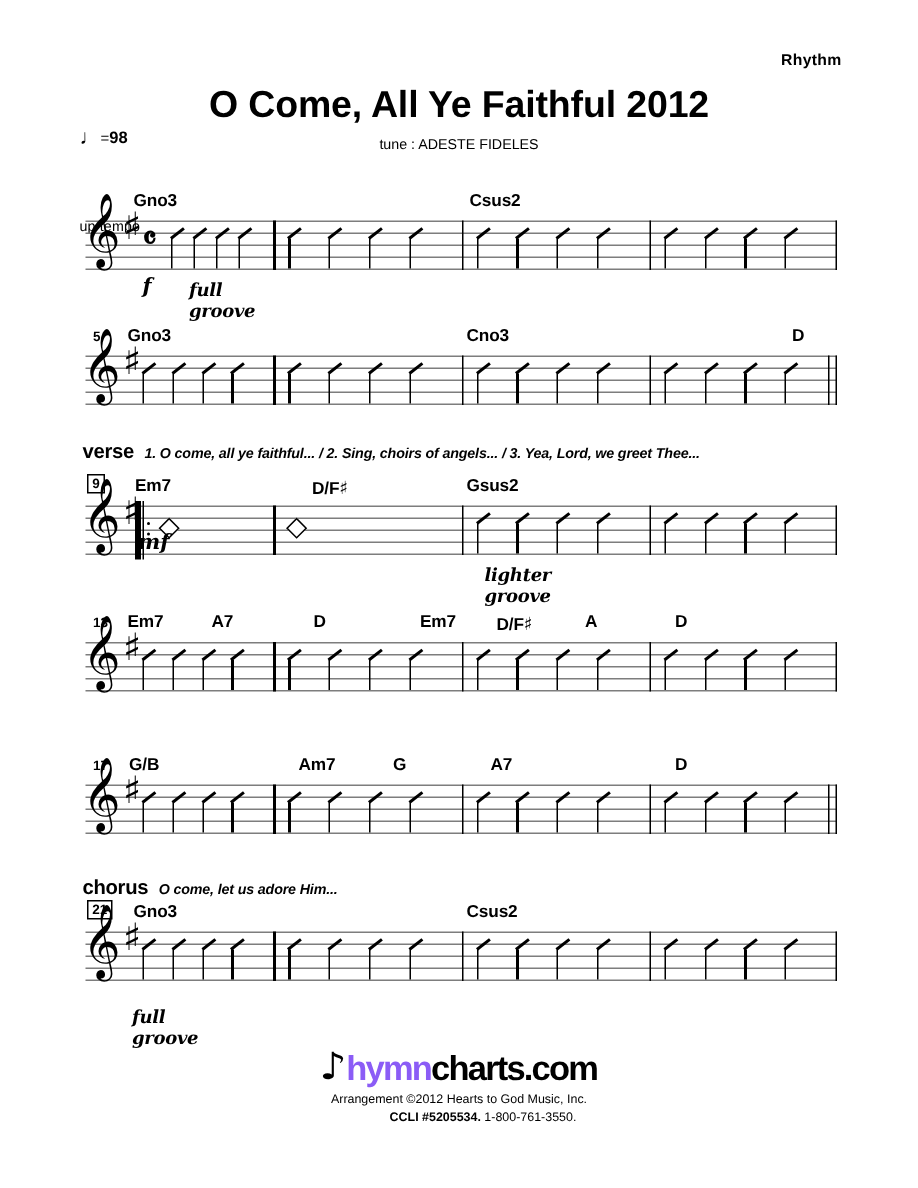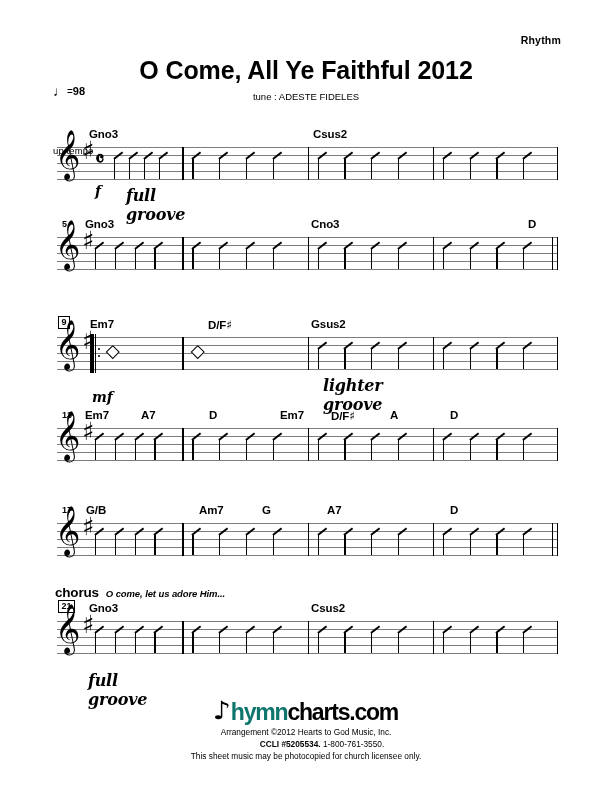--- a/index.html
+++ b/index.html
@@ -235,21 +235,21 @@
     position: absolute;
     font-family: "DejaVu Serif", serif;
     font-style: italic;
     font-weight: bold;
     font-size: 14px;
   }
   .groove {
     position: absolute;
     font-family: "DejaVu Serif", serif;
     font-style: italic;
-    font-size: 16px;
+    font-size: 12px;
     font-weight: bold;
     letter-spacing: -0.2px;
   }
 
   
   .section-head {
     position: absolute;
     white-space: nowrap;
   }
   .section-head .sname {
@@ -287,21 +287,21 @@
     display: inline-block;
     transform: scaleX(1.15);
     margin-right: 1px;
     position: relative;
     top: -1px;
   }
   .logo .hymn {
     font-size: 23px;
     font-weight: bold;
     letter-spacing: -1.2px;
-    color: #0f766e;
+    color: #8b5cf6;
   }
   .logo .charts {
     font-size: 23px;
     font-weight: bold;
     letter-spacing: -1.2px;
     color: #000;
   }
   .copyright {
     margin-top: 2px;
     font-size: 8.3px;
@@ -321,20 +321,23 @@
   <div class="tempo-block">
     <div class="tempo-line">
       <span class="tempo-note">♩</span><span class="tempo-eq">=</span><span>98</span>
     </div>
     <div class="tempo-sub">up tempo</div>
   </div>
 
   <div class="tune-line">tune : ADESTE FIDELES</div>
 
 
+  <div class="section-head" id="sec-verse" style="left:55px; top:292px;">
+    <span class="sname">verse</span><span class="slyric">1. O come, all ye faithful... / 2. Sing, choirs of angels... / 3. Yea, Lord, we greet Thee...</span>
+  </div>
 
   <div class="section-head" id="sec-chorus" style="left:55px; top:583px;">
     <span class="sname">chorus</span><span class="slyric">O come, let us adore Him...</span>
   </div>
 
   <div id="systems-host">
       <div class="system">
         <div class="staff" style="top: 147px;">
           <div class="line l0"></div>
           <div class="line l1"></div>
@@ -557,21 +560,21 @@
           </div>
           <div class="slash" style="left: 466.188px;">
             <div class="head"></div>
             <div class="stem"></div>
           </div>
         </div>
         <div class="measnum boxed" style="left: 58px; top: 316px;">9</div>
         <div class="chord" style="left: 90px; top: 318px;"><span>Em7</span></div>
         <div class="chord" style="left: 208px; top: 318px;"><span>D/F</span><span class="sharp">♯</span></div>
         <div class="chord" style="left: 311px; top: 318px;"><span>Gsus2</span></div>
-        <div class="dynamic" style="left: 92px; top: 389px;">mf</div>
+        <div class="dynamic" style="left: 92px; top: 354px;">mf</div>
         <div class="groove" style="left: 323px; top: 376px;">lighter groove</div>
       </div>
       <div class="system">
         <div class="staff" style="top: 428px;">
           <div class="line l0"></div>
           <div class="line l1"></div>
           <div class="line l2"></div>
           <div class="line l3"></div>
           <div class="line l4"></div>
           <div class="clef">𝄞</div>
@@ -827,17 +830,16 @@
 
   <div class="footer">
     <div class="logo">
       <span class="note-glyph">♪</span>
         <span class="hymn">hymn</span>
         <span class="charts">charts.com</span>
     </div>
     <div class="copyright">
       <div>Arrangement ©2012 Hearts to God Music, Inc.</div>
       <div><span class="ccli">CCLI #5205534.</span><span> 1-800-761-3550.</span></div>
-      <div>This sheet music may be photocopied for church licensee only.</div>
     </div>
   </div>
 
 </div>
 
 </body></html>

